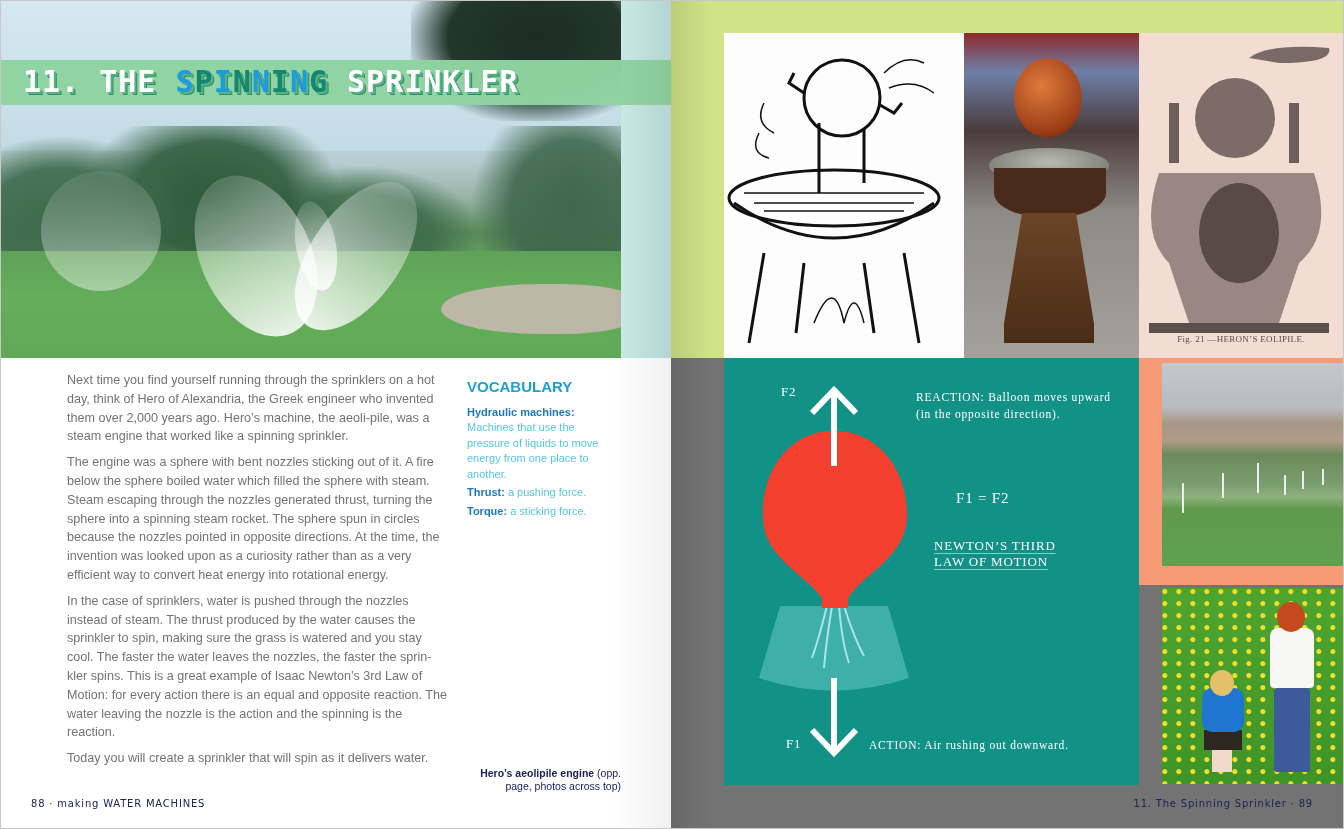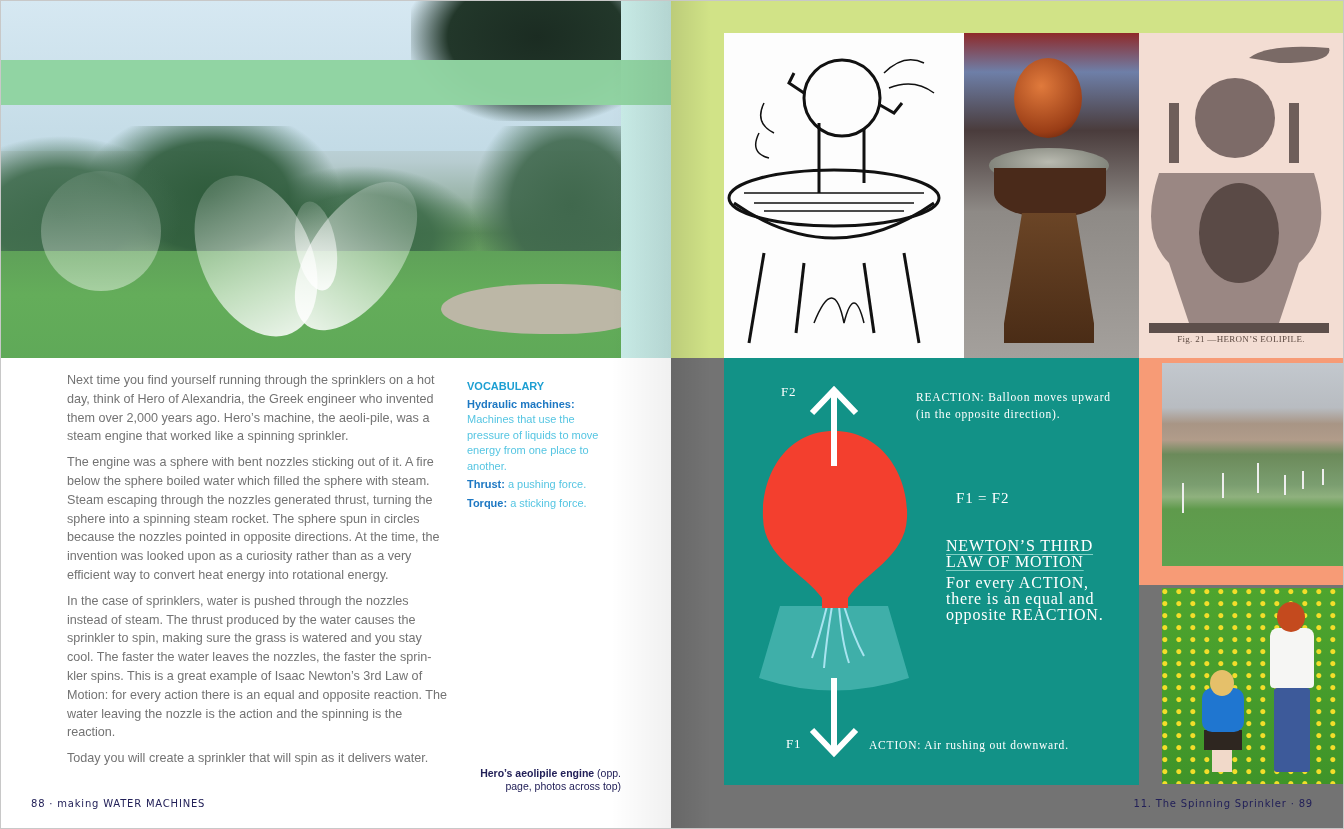--- a/index.html
+++ b/index.html
@@ -34,21 +34,21 @@
   .title-band { position: absolute; left: 0; top: 59px; width: 670px; height: 45px; background: #90d3a1; opacity: 0.98; }
   .title { position: absolute; left: 22px; top: 63px; font-family: "DejaVu Sans Mono", monospace; font-weight: bold;
     font-size: 30px; letter-spacing: 1px; color: #ffffff; text-shadow: 2px 2px 0 #5ab184, 3px 3px 0 #2f8f6a; white-space: nowrap; }
   .title .hl-blue { color: #1e9be0; }
   .title .hl-teal { color: #14876f; }
 
   .body-text { position: absolute; left: 66px; top: 370px; width: 380px; color: #737373; font-size: 12.6px; line-height: 18.8px; }
   .body-text p { margin-bottom: 7px; }
 
   .vocab { position: absolute; left: 466px; top: 378px; width: 150px; font-size: 11px; line-height: 15.5px; color: #49c3e0; }
-  .vocab .vocab-heading { color: #1d9fd2; font-weight: bold; font-size: 11px; display:block; margin-bottom: 2px; }
+  .vocab .vocab-heading { color: #1d9fd2; font-weight: bold; font-size: 15px; display:block; margin-bottom: 10px; }
   .vocab .term { color: #1d78c3; font-weight: bold; }
   .vocab .def { color: #55c5e2; }
   .vocab .entry { margin-bottom: 3px; }
 
   .caption { position: absolute; left: 470px; top: 766px; width: 150px; text-align: right; font-size: 10.5px; line-height: 13px; color: #222058; }
   .caption b { font-weight: bold; text-align: right; }
 
   .folio-left { position: absolute; left: 30px; top: 797px; font-family: "DejaVu Sans", sans-serif; font-size: 10px; color: #222058; letter-spacing: 0.8px; }
 
   
@@ -74,21 +74,21 @@
   .fig-caption { position: absolute; left: 0; bottom: 14px; width: 100%; text-align: center;
     font-family: "Liberation Serif", serif; font-size: 9px; color: #5d4a42; letter-spacing: 0.3px; }
 
   .diagram { position: absolute; left: 53px; top: 357px; width: 415px; height: 427px; background: #129287; overflow: hidden; }
   .diagram .hand { font-family: Liberation Serif, serif; color: #ffffff; position: absolute; white-space: nowrap; letter-spacing: 0.8px; }
   .diagram .balloon-svg { position: absolute; left: 0; top: 0; width: 415px; height: 427px; }
   .lbl-f2 { left: 57px; top: 26px; font-size: 13px; }
   .lbl-f1 { left: 62px; top: 378px; font-size: 13px; }
   .lbl-reaction { left: 145px; top: 31px; font-size: 11.5px; line-height: 17px; margin-left: 47px; }
   .lbl-equation { left: 232px; top: 132px; font-size: 15px; }
-  .lbl-law { left: 222px; top: 180px; font-size: 16px; line-height: 16px; }
+  .lbl-law { left: 210px; top: 180px; font-size: 13px; line-height: 16px; }
   .lbl-law .law-title { display:block; text-decoration: underline; text-decoration-color: #7fd0c5; text-underline-offset: 3px; margin-bottom: 5px; }
   .lbl-law .law-title span { display:block; }
   .lbl-law .law-body span { display:block; }
   .lbl-action { left: 145px; top: 381px; font-size: 11.5px; }
 
   .salmon-frame { position: absolute; left: 468px; top: 357px; width: 204px; height: 227px; background: #f79b76; }
   .photo-field { position: absolute; left: 491px; top: 362px; width: 181px; height: 203px;
     background: linear-gradient(to bottom, #c3c8ce 0%, #b8bcc1 22%, #a89585 30%, #b19c8a 38%, #6b8a5a 45%, #7b9e70 60%, #8fb17e 66%, #5f9a4c 72%, #5ea24f 100%); overflow: hidden; }
   .photo-field .sprink { position:absolute; width:2px; background: #eee; }
 
@@ -118,20 +118,23 @@
       <div class="lawn"></div>
       <div class="bunker"></div>
       <div class="spray" style="left:200px;top:170px;width:110px;height:170px;transform:rotate(-25deg);"></div>
       <div class="spray" style="left:310px;top:170px;width:90px;height:170px;transform:rotate(35deg);"></div>
       <div class="spray" style="left:295px;top:200px;width:40px;height:90px;transform:rotate(-10deg);"></div>
       <div class="spray" style="left:40px;top:170px;width:120px;height:120px;opacity:0.5;"></div>
     </div>
     <div class="right-edge-left"></div>
 
     <div class="title-band"></div>
+    <h1 class="title">
+      <span>11. THE </span><span class="hl-blue">S</span><span class="hl-teal">P</span><span class="hl-blue">I</span><span class="hl-teal">N</span><span class="hl-blue">N</span><span class="hl-teal">I</span><span class="hl-blue">N</span><span class="hl-teal">G</span><span> SPRINKLER</span>
+    </h1>
 
     <div class="body-text">
       <p>Next time you find yourself running through the sprinklers on a hot day, think of Hero of Alexandria, the Greek engineer who invented them over 2,000 years ago. Hero’s machine, the aeoli-pile, was a steam engine that worked like a spinning sprinkler.</p>
       <p>The engine was a sphere with bent nozzles sticking out of it. A fire below the sphere boiled water which filled the sphere with steam. Steam escaping through the nozzles generated thrust, turning the sphere into a spinning steam rocket. The sphere spun in circles because the nozzles pointed in opposite directions. At the time, the invention was looked upon as a curiosity rather than as a very efficient way to convert heat energy into rotational energy.</p>
       <p>In the case of sprinklers, water is pushed through the nozzles instead of steam. The thrust produced by the water causes the sprinkler to spin, making sure the grass is watered and you stay cool. The faster the water leaves the nozzles, the faster the sprin-kler spins. This is a great example of Isaac Newton’s 3rd Law of Motion: for every action there is an equal and opposite reaction. The water leaving the nozzle is the action and the spinning is the reaction.</p>
       <p>Today you will create a sprinkler that will spin as it delivers water.</p>
     </div>
 
     <aside class="vocab">
       <span class="vocab-heading">VOCABULARY</span>
@@ -221,25 +224,20 @@
       <div class="hand lbl-reaction">
         <div>REACTION: Balloon moves upward</div>
         <div>(in the opposite direction).</div>
       </div>
       <div class="hand lbl-equation">F1 = F2</div>
       <div class="hand lbl-law">
         <span class="law-title">
           <span>NEWTON’S THIRD</span>
           <span>LAW OF MOTION</span>
         </span>
-        <span class="law-body">
-          <span>For every ACTION,</span>
-          <span>there is an equal and</span>
-          <span>opposite REACTION.</span>
-        </span>
       </div>
       <div class="hand lbl-action">ACTION: Air rushing out downward.</div>
     </div>
 
     <div class="salmon-frame"></div>
     <div class="photo-field">
       <div class="sprink" style="left:20px;top:120px;height:30px;"></div>
       <div class="sprink" style="left:60px;top:110px;height:25px;"></div>
       <div class="sprink" style="left:95px;top:100px;height:30px;"></div>
       <div class="sprink" style="left:122px;top:112px;height:20px;"></div>

